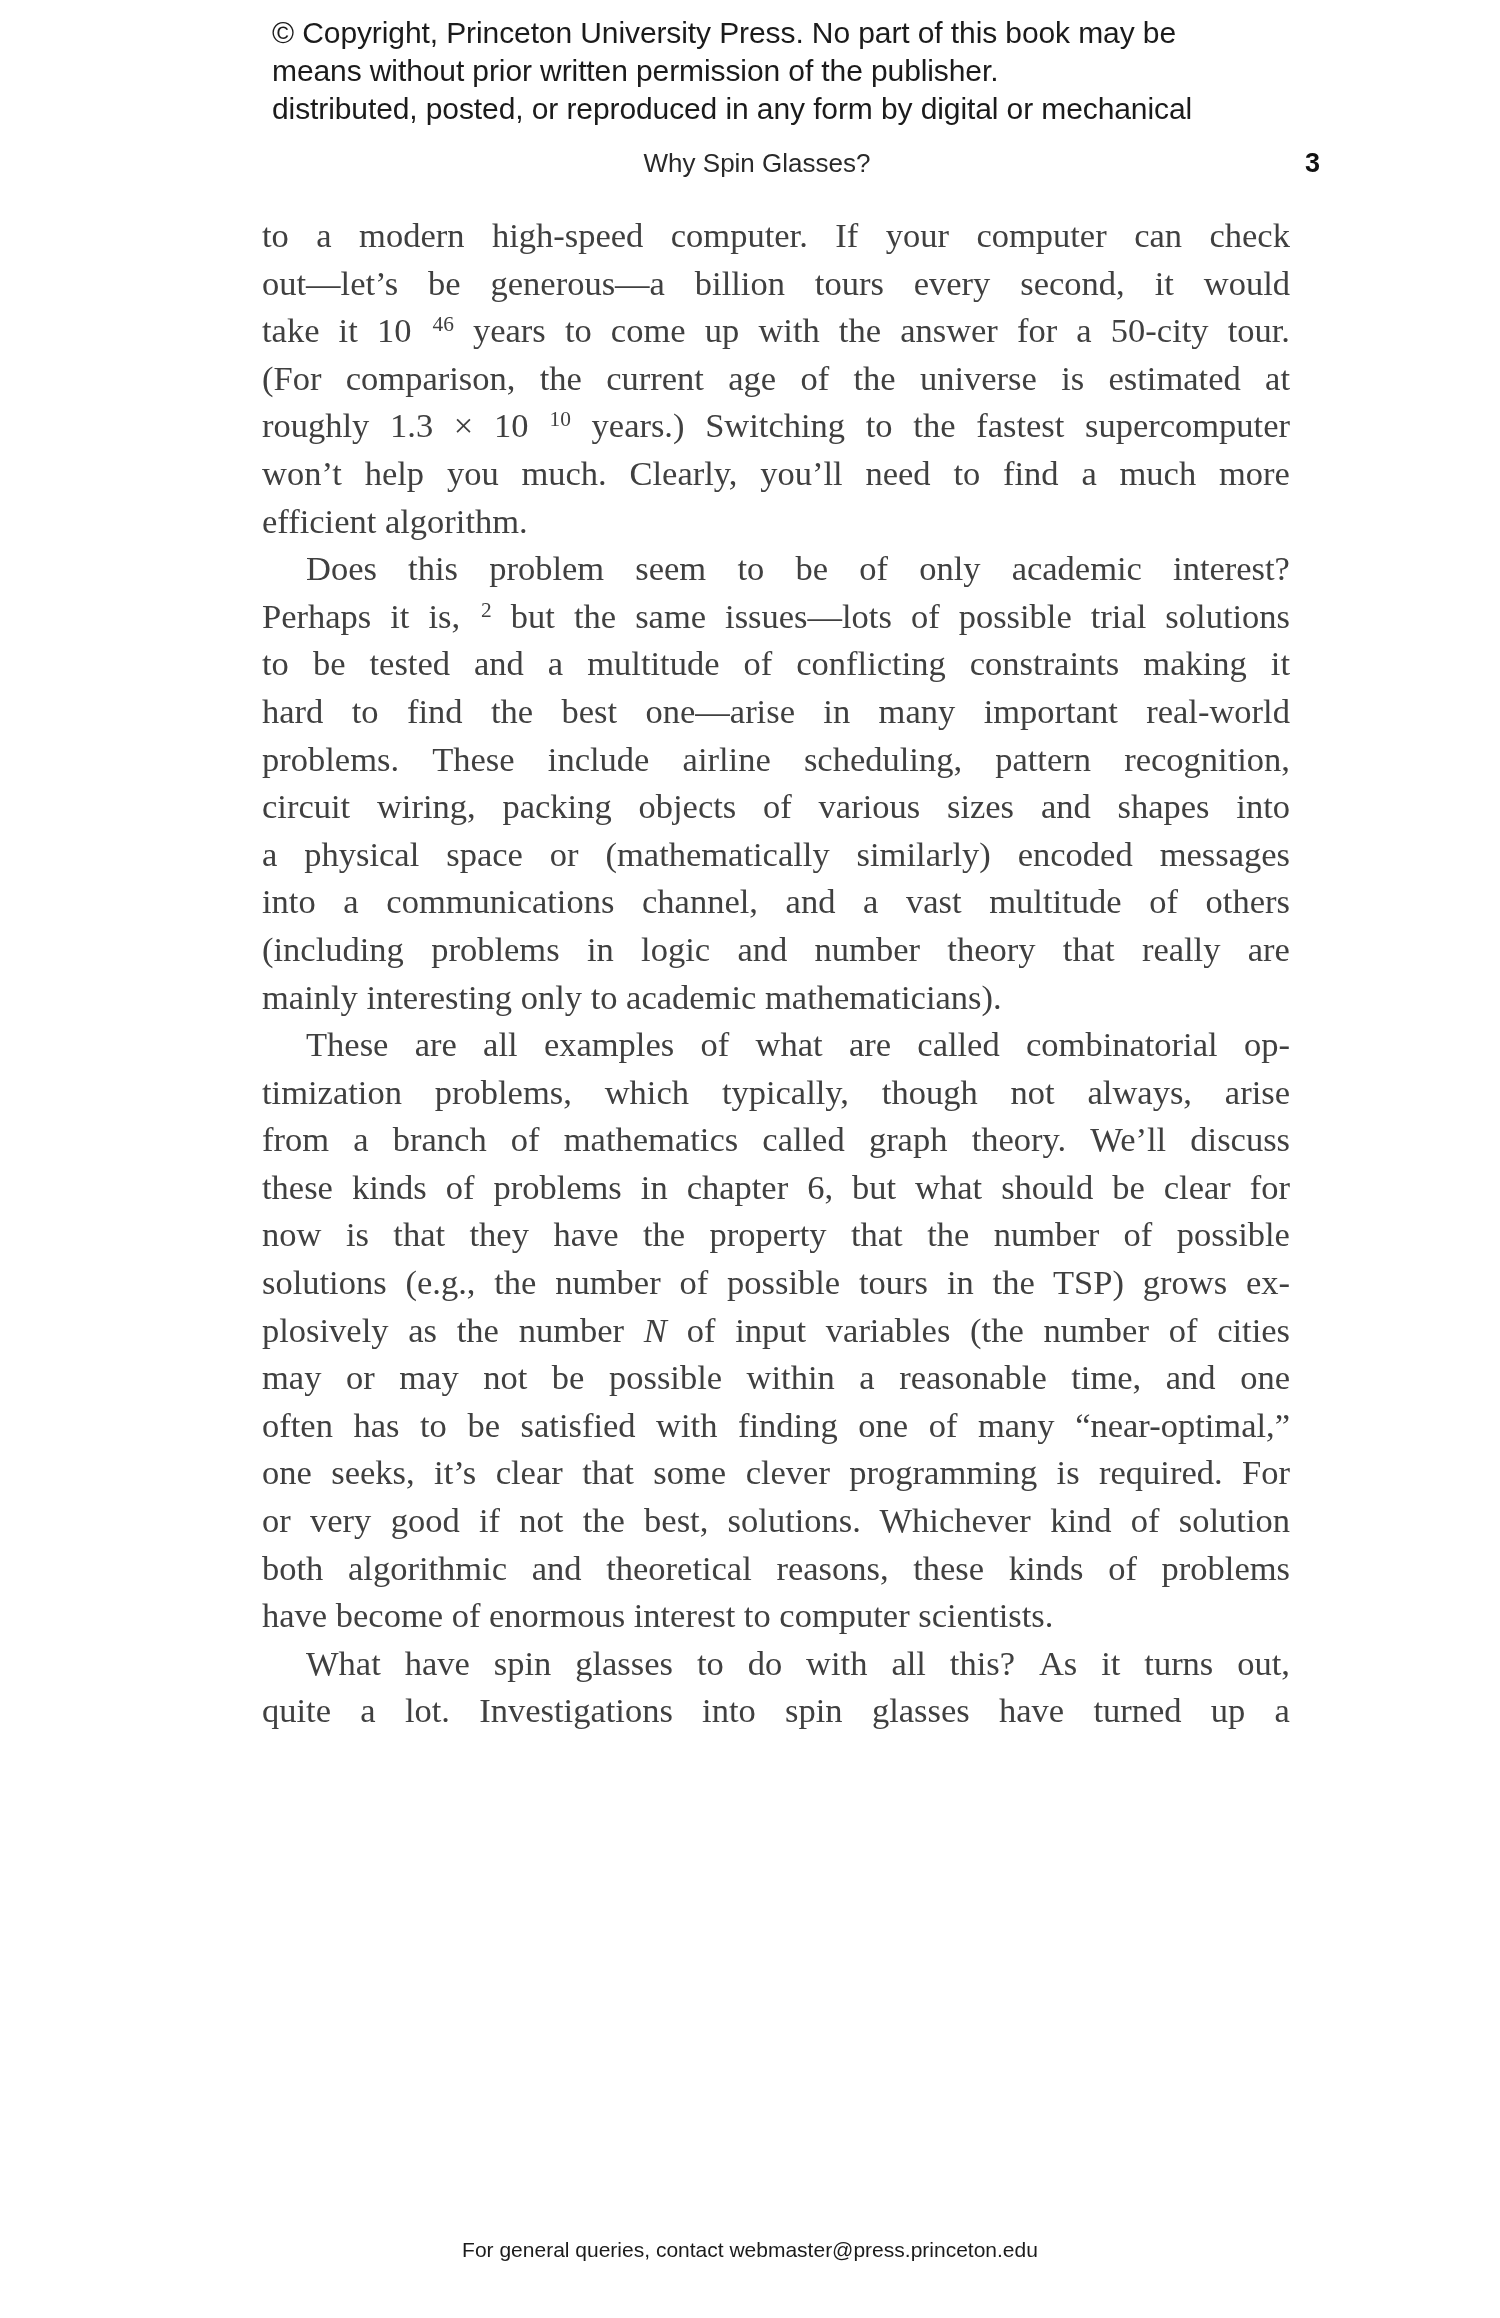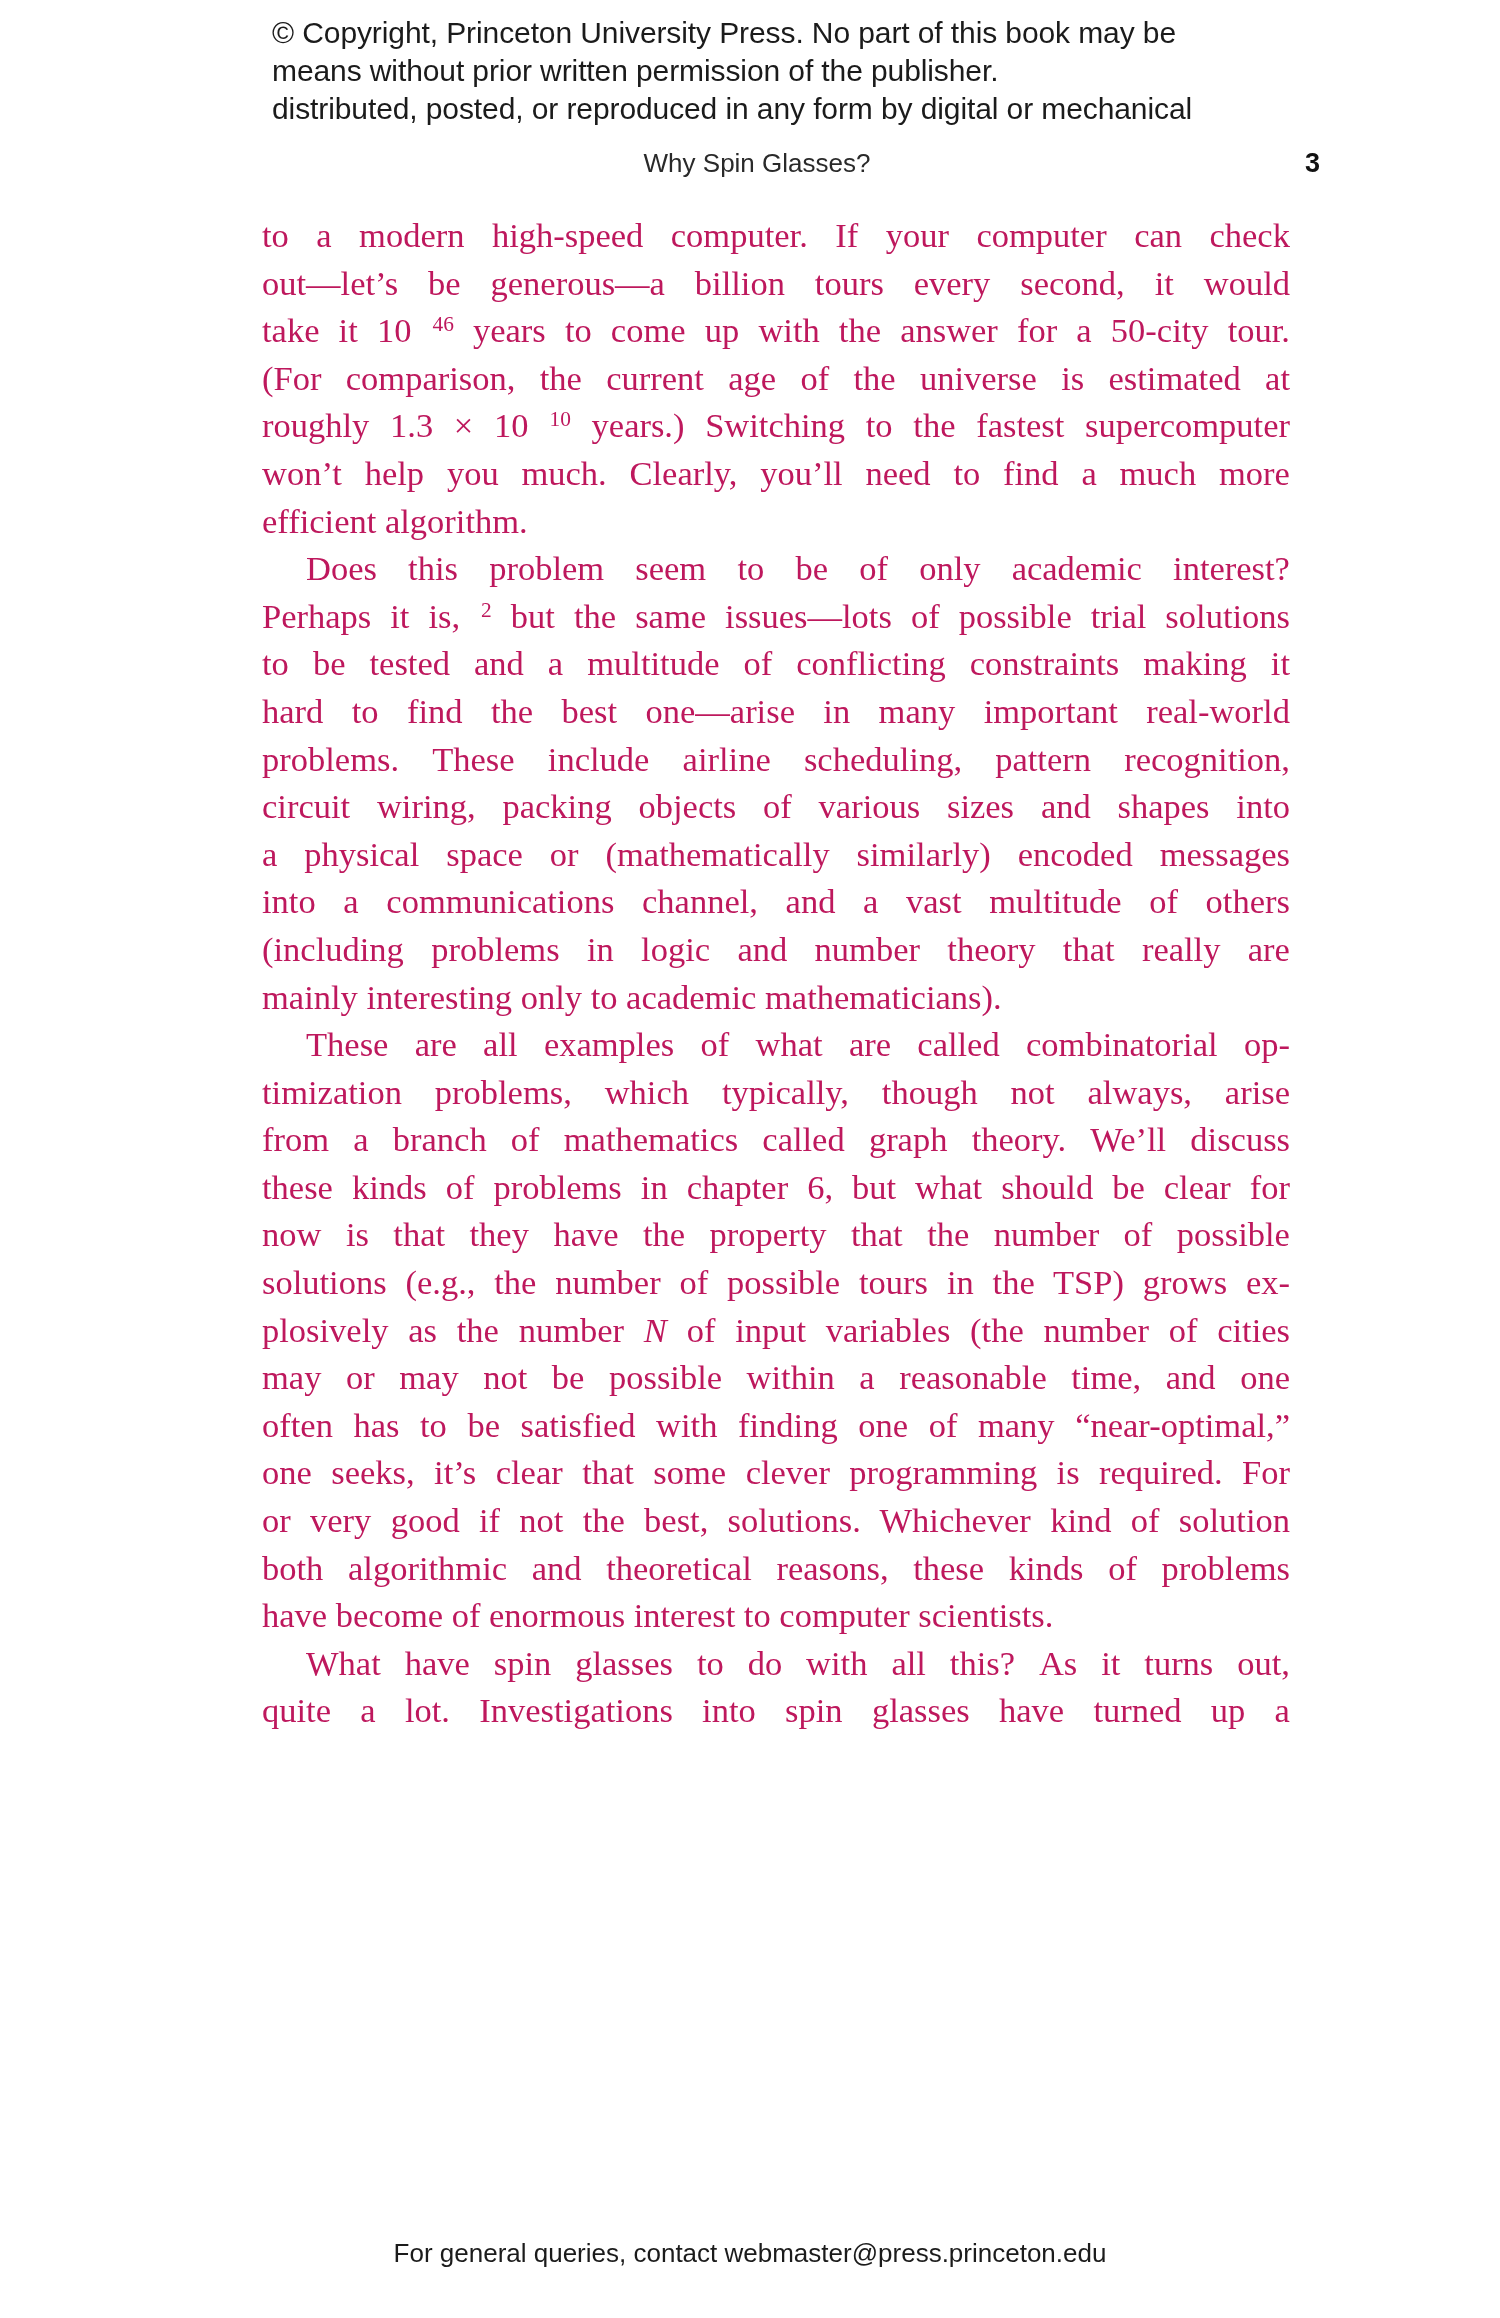--- a/index.html
+++ b/index.html
@@ -59,21 +59,21 @@
   }
 
   
   .body-col {
     position: absolute;
     left: 262px;
     top: 212px;
     width: 1028px;
     font-family: "Liberation Serif", serif;
     font-size: 34.5px;
-    color: #be185d;
+    color: #404040;
   }
   .para { margin: 0; }
   
   .ln {
     display: block;
     height: 47.6px;
     line-height: 47.6px;
     white-space: nowrap;
     text-align: justify;
     text-align-last: justify;
@@ -101,21 +101,21 @@
   .it { font-style: italic; }
 
   
   .footer {
     position: absolute;
     left: 0;
     right: 0;
     top: 2238px;
     text-align: center;
     font-family: "Liberation Sans", sans-serif;
-    font-size: 26px;
+    font-size: 21px;
     color: #1b1b1b;
   }
 </style>
 </head>
 <body>
 
 <div class="page">
 
   <div class="copyright">
     <span class="cline">© Copyright, Princeton University Press. No part of this book may be</span>

